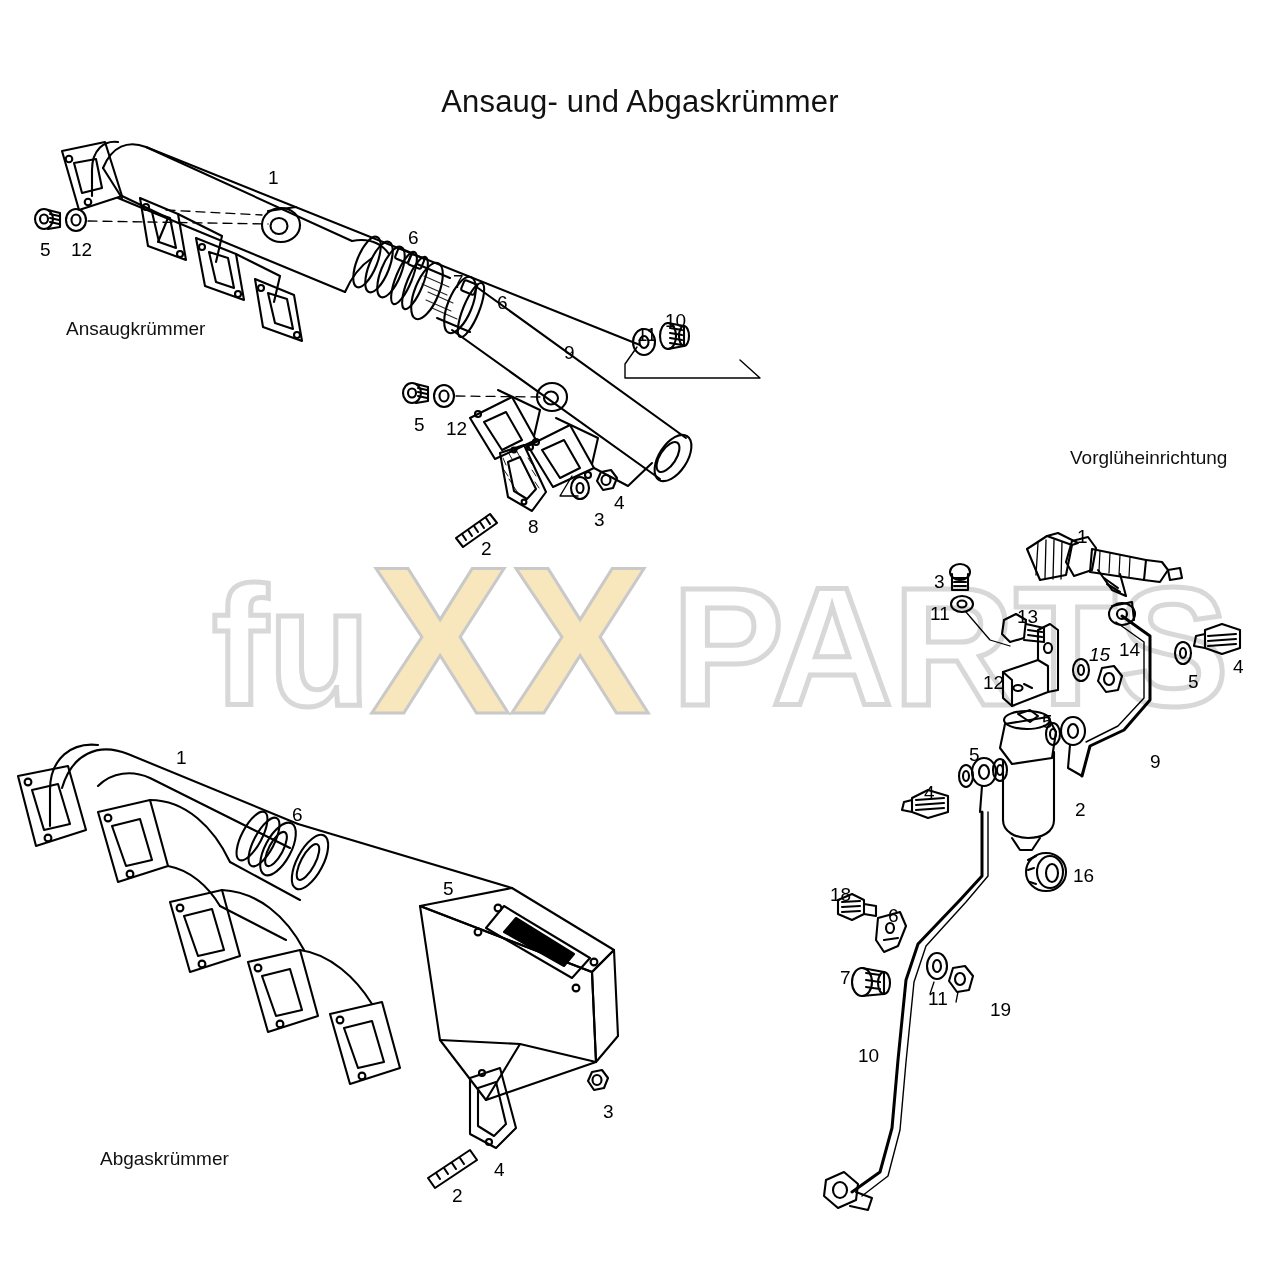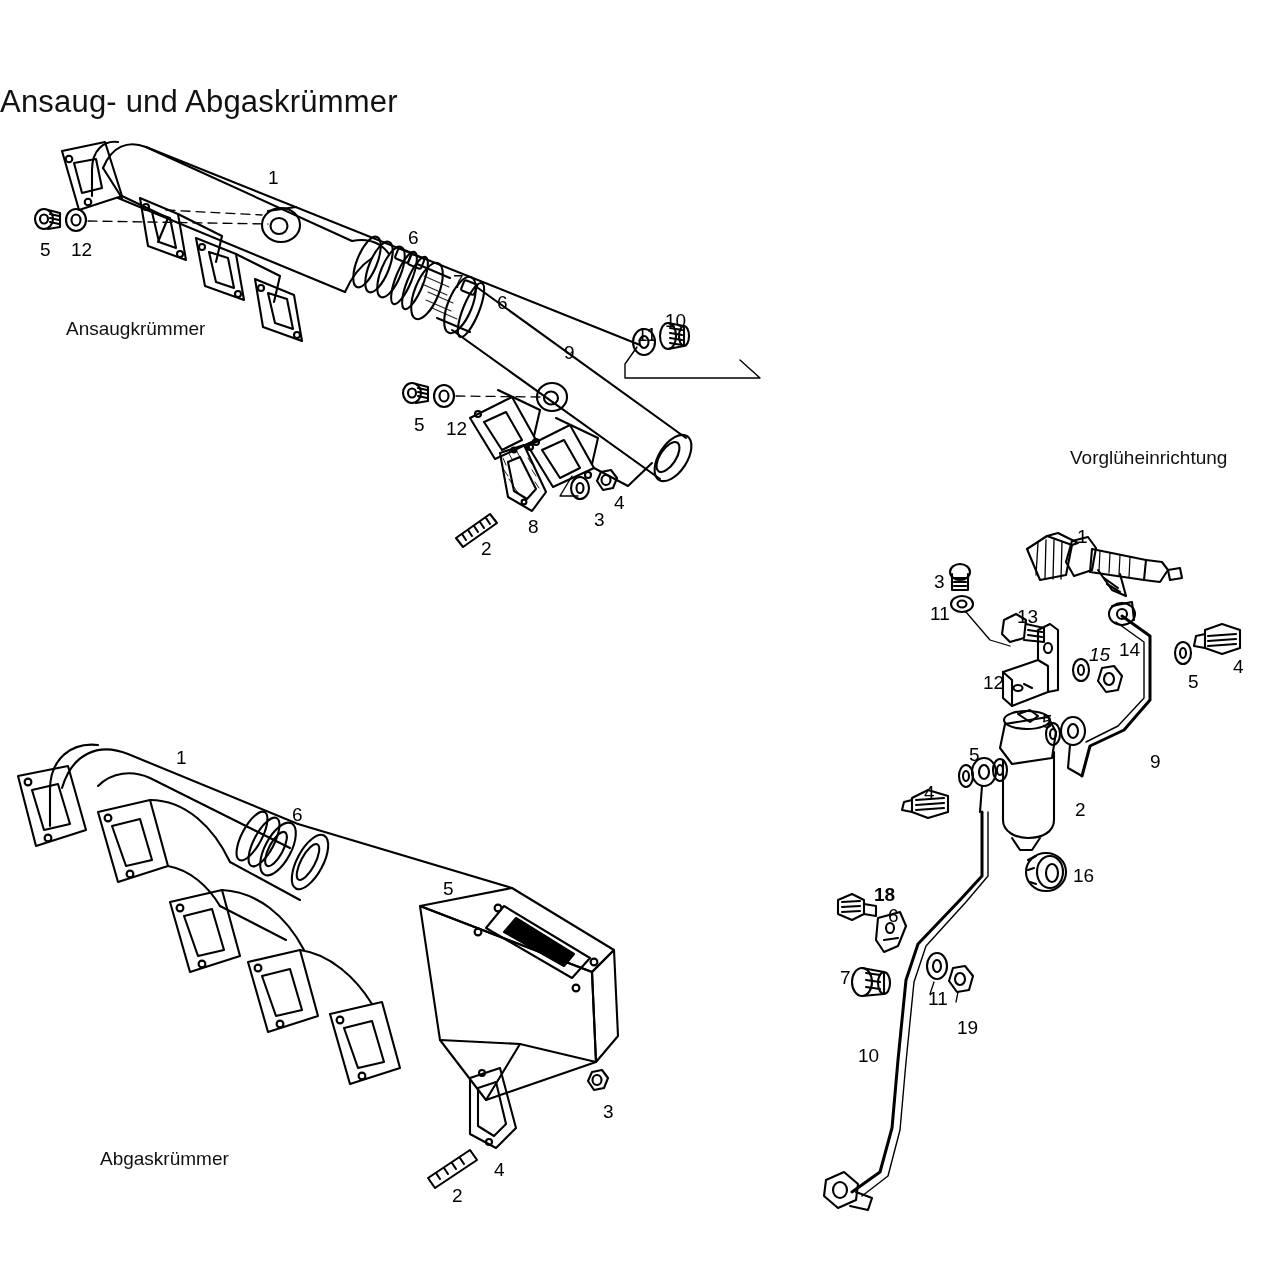--- a/index.html
+++ b/index.html
@@ -1,33 +1,40 @@
 <!DOCTYPE html>
 <html><head>
 <meta charset="utf-8">
 <style>
   html,body{margin:0;padding:0;background:#ffffff;}
   body{width:1280px;height:1280px;position:relative;overflow:hidden;
        font-family:"Liberation Sans","DejaVu Sans",sans-serif;color:#000;}
   #stage{position:absolute;inset:0;width:1280px;height:1280px;}
-  .title{position:absolute;left:0;top:84px;width:1280px;text-align:left;
+  .title{position:absolute;left:0;top:84px;width:1280px;text-align:center;
          font-size:31px;font-weight:400;letter-spacing:0.2px;color:#111;}
   .grouplabel{position:absolute;font-size:19px;color:#111;white-space:nowrap;}
   .callout{position:absolute;font-size:19px;color:#000;white-space:nowrap;
            line-height:1;}
   svg.layer{position:absolute;left:0;top:0;width:1280px;height:1280px;
             pointer-events:none;}
   .wm{position:absolute;left:0;top:555px;width:1280px;height:190px;
       pointer-events:none;}
 </style>
 </head>
 <body>
 
 <div id="stage">
 
+  <div class="wm">
+    <svg viewBox="0 0 1280 190" width="1280" height="190" style="position:absolute;left:0;top:0;">
+      <text id="wm-left" x="212" y="150" font-family="Liberation Sans, sans-serif" font-size="168" font-weight="700" fill="none" stroke="#d8d8d8" stroke-width="5">fu</text>
+      <text id="wm-mid" x="370" y="158" font-family="Liberation Sans, sans-serif" font-size="210" font-weight="700" fill="#f8e6bc" stroke="#c9c9c9" stroke-width="3">XX</text>
+      <text id="wm-right" x="672" y="150" font-family="Liberation Sans, sans-serif" font-size="168" font-weight="700" fill="none" stroke="#d8d8d8" stroke-width="5">PARTS</text>
+    </svg>
+  </div>
 
   <div class="title">Ansaug- und Abgaskrümmer</div>
 
   <svg class="layer" viewBox="0 0 1280 1280">
     <g fill="none" stroke="#000" stroke-width="2.1" stroke-linejoin="round" stroke-linecap="round">
 
       <g>
 
         <path d="M103 168 C112 146 128 140 146 147 L640 345"></path>
         <path d="M92 196 L92 170 C92 150 104 140 118 142"></path>
@@ -454,21 +461,21 @@
       <div class="callout" style="left: 1089px; top: 645px; font-style: italic;">15</div>
       <div class="callout" style="left: 1119px; top: 640px;">14</div>
       <div class="callout" style="left: 1233px; top: 657px;">4</div>
       <div class="callout" style="left: 1188px; top: 672px;">5</div>
       <div class="callout" style="left: 1042px; top: 712px;">5</div>
       <div class="callout" style="left: 1150px; top: 752px;">9</div>
       <div class="callout" style="left: 969px; top: 745px;">5</div>
       <div class="callout" style="left: 1075px; top: 800px;">2</div>
       <div class="callout" style="left: 924px; top: 783px;">4</div>
       <div class="callout" style="left: 1073px; top: 866px;">16</div>
-      <div class="callout" style="left: 874px; top: 885px; font-weight: bold;">18</div>
+      <div class="callout" style="left: 830px; top: 885px;">18</div>
       <div class="callout" style="left: 888px; top: 906px;">6</div>
       <div class="callout" style="left: 840px; top: 968px;">7</div>
       <div class="callout" style="left: 928px; top: 989px;">11</div>
-      <div class="callout" style="left: 957px; top: 1000px; margin-top: 18px;">19</div>
+      <div class="callout" style="left: 990px; top: 1000px;">19</div>
       <div class="callout" style="left: 858px; top: 1046px;">10</div>
     </div>
 
 </div>
 
 </body></html>

